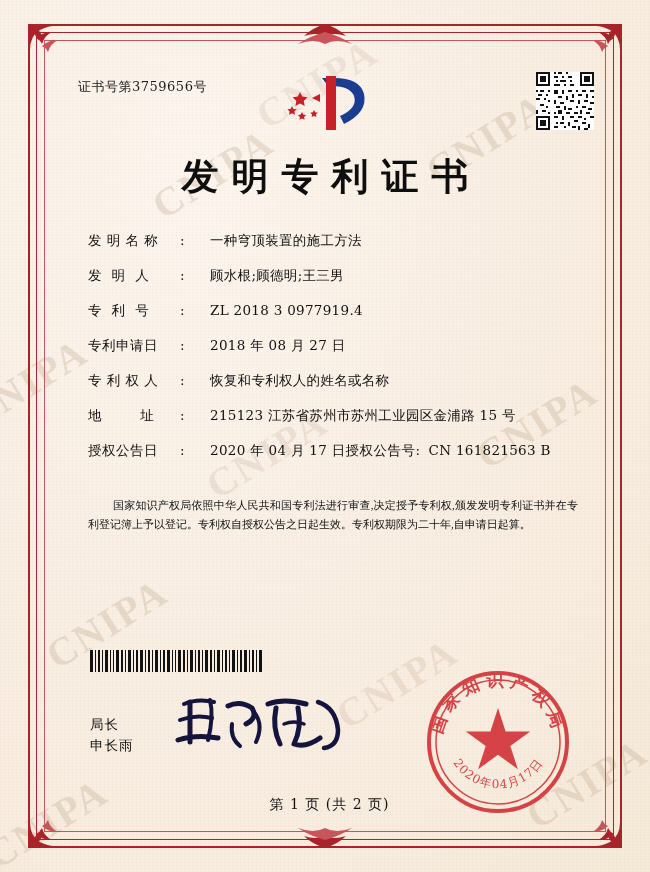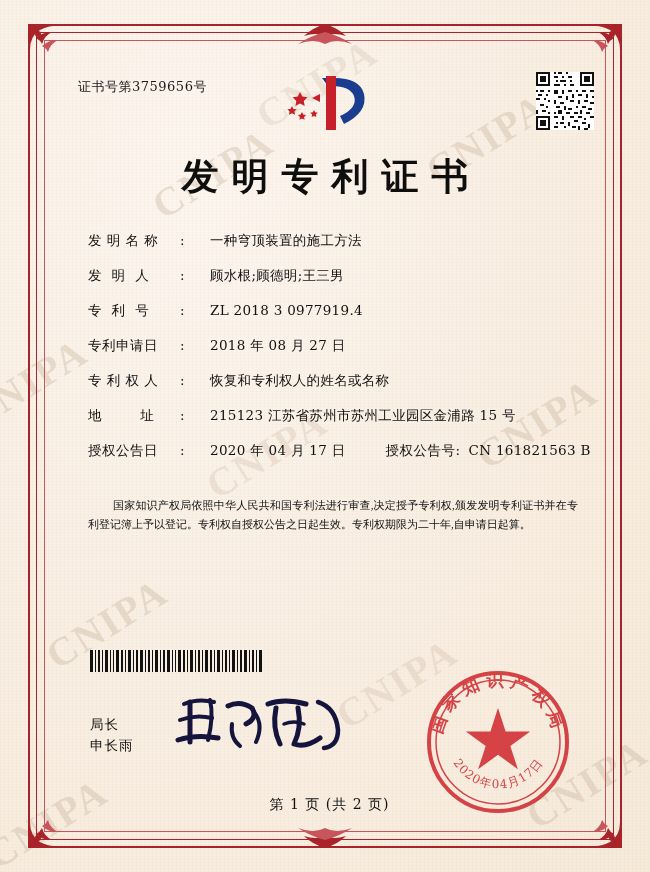--- a/index.html
+++ b/index.html
@@ -451,21 +451,21 @@
     </div>
     <div class="field-row">
       <span class="field-label">地        址</span>
       <span class="field-colon">:</span>
       <span class="field-value">215123 江苏省苏州市苏州工业园区金浦路 15 号</span>
     </div>
     <div class="field-row">
       <span class="field-label">授权公告日</span>
       <span class="field-colon">:</span>
       <span class="field-value" style="flex:0 0 auto;">2020 年 04 月 17 日</span>
-      <span class="field-label-2" style="margin-left:40px;">授权公告号:</span>
+      <span class="field-label-2" style="">授权公告号:</span>
       <span class="field-value-2" style="margin-left:8px;">CN 161821563 B</span>
     </div>
   </div>
 
   <div class="para para1">国家知识产权局依照中华人民共和国专利法进行审查,决定授予专利权,颁发发明专利证书并在专利登记簿上予以登记。专利权自授权公告之日起生效。专利权期限为二十年,自申请日起算。</div>
 
   <div class="barcode">
     <svg width="174" height="22" viewBox="0 0 174 22" shape-rendering="crispEdges">
       <rect width="174" height="22" fill="none"></rect>
       <g fill="#111111">

